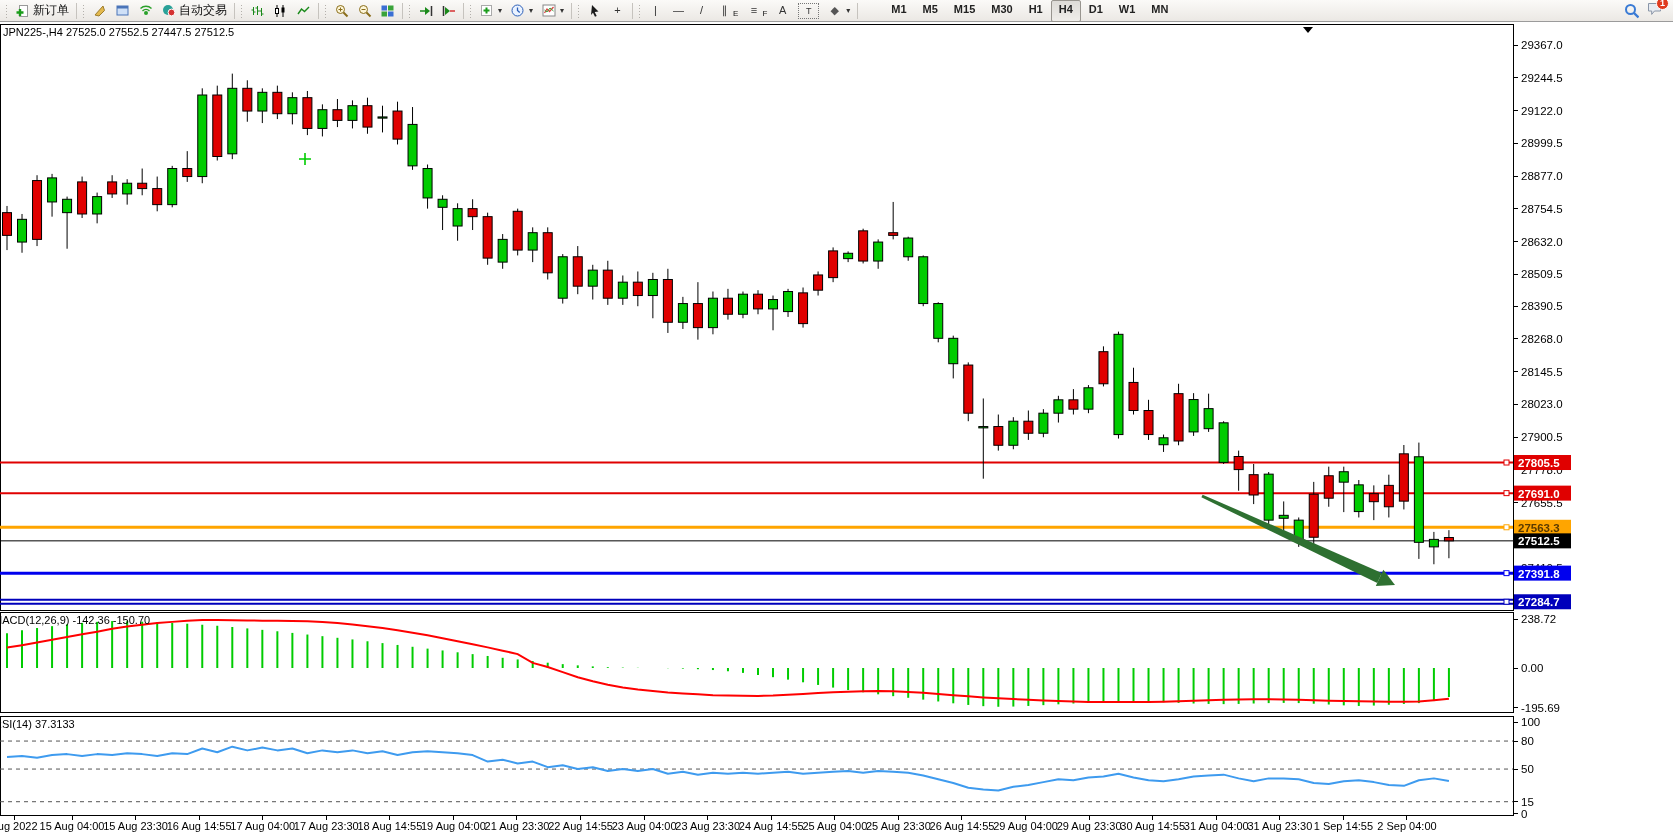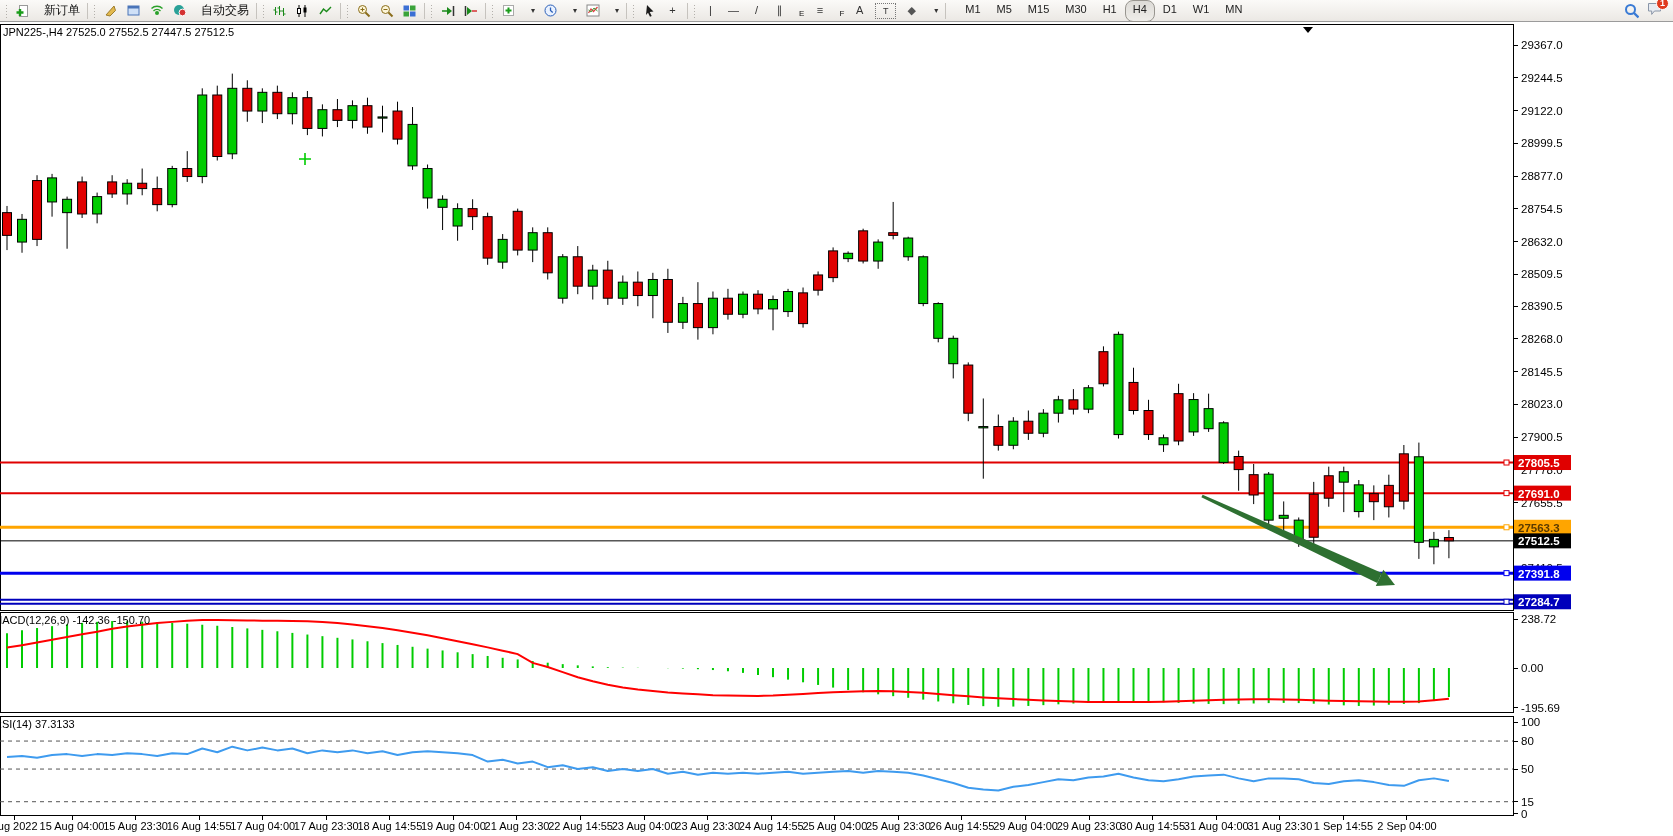--- a/index.html
+++ b/index.html
@@ -1,33 +1,33 @@
 <!DOCTYPE html>
 <html><head>
 <meta charset="utf-8">
 <style>
   html,body{margin:0;padding:0}
   body{width:1673px;height:836px;overflow:hidden;background:#fff;position:relative;
        font-family:"Liberation Sans",sans-serif;}
   #toolbar{position:absolute;top:0;left:0;width:1673px;height:22px;box-sizing:border-box;
     background:linear-gradient(#fbfaf8,#ebe8e4);border-bottom:1px solid #9b9b9b;
     display:flex;align-items:center;padding:0 3px;z-index:6;white-space:nowrap}
-  .tb-btn{display:inline-flex;align-items:center;gap:14px;padding:1px 4px;height:18px;
+  .tb-btn{display:inline-flex;align-items:center;gap:3px;padding:1px 4px;height:18px;
     border-radius:2px;font-size:12px;color:#111;cursor:default}
   .ic{width:15px;height:14px;display:inline-flex;align-items:center;justify-content:center;
     font-size:11px;line-height:1}
   .ic svg{display:block}
   .sep{width:1px;height:16px;background:#c6c3be;margin:0 3px;flex:0 0 auto}
   .handle{width:4px;height:14px;margin:0 2px;flex:0 0 auto;
     background-image:radial-gradient(#b3b0ab 38%,transparent 40%);background-size:3px 3px}
   .caret{font-size:8px;color:#333;margin-left:1px}
   .sub{font-size:8px;margin-left:-2px;margin-top:6px}
   .boxed{border:1px dotted #777;font-size:9px;padding:0 2px;line-height:10px}
   .tf{padding:2px 7px;font-size:11px;color:#222;height:16px;line-height:13px;border:1px solid transparent}
-  .tf.active{background:linear-gradient(#dddbd7,#efede9);border:1px solid #98958f;border-radius:8px}
+  .tf.active{background:linear-gradient(#dddbd7,#efede9);border:1px solid #98958f;border-radius:2px}
   .tb-right{margin-left:auto;display:flex;align-items:center;gap:8px;padding-right:8px}
   .chat-wrap{position:relative}
   .badge{position:absolute;top:-4px;right:-7px;background:#e03a1e;color:#fff;font-size:9px;
     font-weight:bold;border-radius:7px;padding:0 3px;line-height:11px;border:1px solid #fff}
   #chart-title{position:absolute;top:26px;left:3px;font-size:11px;font-weight:normal;color:#000;z-index:4}
   .ind-label{position:absolute;font-size:11px;color:#000;z-index:4}
   #macd-label{top:614px;left:-7px}
   #rsi-label{top:718px;left:-6px}
   #chart-svg{position:absolute;top:0;left:0;z-index:1}
 </style>
@@ -220,21 +220,21 @@
       <span class="ic" style="color: rgb(51, 51, 51);">A</span>
     </span>
     <span class="tb-btn">
       <span class="ic boxed" style="color: rgb(51, 51, 51);">T</span>
     </span>
     <span class="tb-btn">
       <span class="ic" style="color: rgb(85, 85, 85);">◆</span>
       <span class="caret">▾</span>
     </span>
     <span class="sep"></span>
-    <span style="display: inline-flex; margin-left: 8px;">
+    <span style="display: inline-flex; margin-left: 22px; font-weight: bold;">
       <span class="tf">M1</span>
       <span class="tf">M5</span>
       <span class="tf">M15</span>
       <span class="tf">M30</span>
       <span class="tf">H1</span>
       <span class="tf active">H4</span>
       <span class="tf">D1</span>
       <span class="tf">W1</span>
       <span class="tf">MN</span>
     </span>

